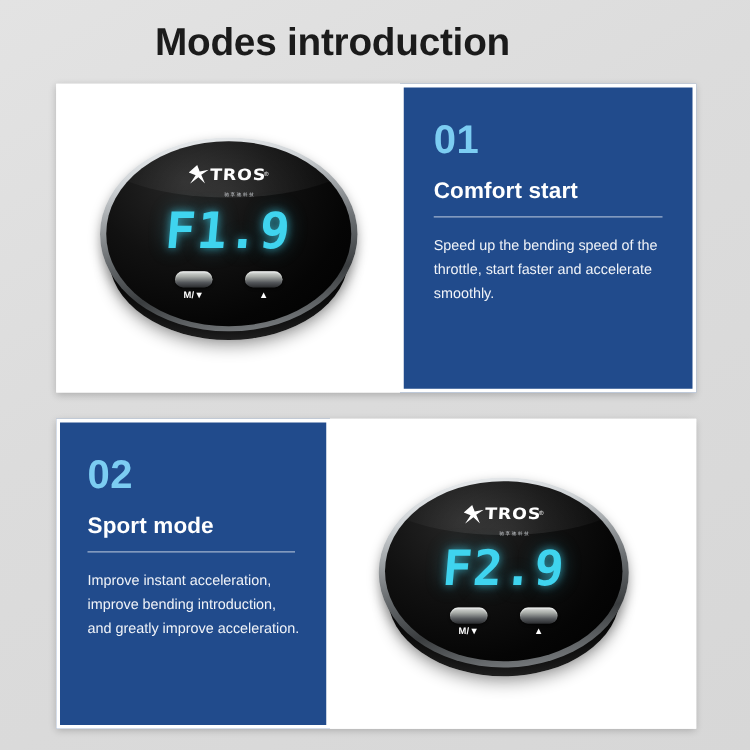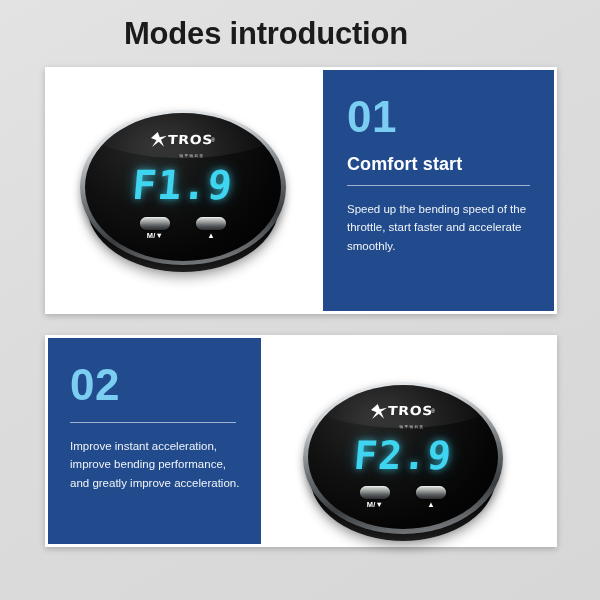--- a/index.html
+++ b/index.html
@@ -16,38 +16,38 @@
     font-size:31px;font-weight:700;color:#1b1b1b;letter-spacing:-0.2px;
   }
 
   .card{
     position:absolute;left:45px;width:512px;
     background:#ffffff;
     box-shadow:0 2px 6px rgba(0,0,0,0.22);
     display:flex;
   }
   #card-1{top:67px;height:247px;}
-  #card-2{top:335px;height:212px;}
+  #card-2{top:335px;height:248px;}
 
   .device-pane{position:relative;background:#ffffff;}
   .blue-pane{
     position:relative;background:#214b8c;
     box-sizing:border-box;
     border:3px solid #ffffff;
   }
   #card-1 .device-pane{width:275px;}
   #card-1 .blue-pane{width:237px;}
   #card-2 .blue-pane{width:219px;}
   #card-2 .device-pane{width:293px;}
 
   .blue-inner{padding:26px 24px 0 24px;}
   #card-2 .blue-inner{padding:26px 20px 0 22px;}
 
   .mode-number{
-    font-size:44px;font-weight:700;color:#7ccdf2;line-height:0.95;
+    font-size:32px;font-weight:700;color:#7ccdf2;line-height:0.95;
     letter-spacing:0.5px;margin-bottom:16px;
   }
   .mode-title{
     font-size:18px;font-weight:700;color:#ffffff;letter-spacing:0.1px;
     margin-bottom:10px;
   }
   .divider{height:1px;background:rgba(255,255,255,0.58);margin-bottom:14px;}
   #card-1 .divider{width:183px;}
   #card-2 .divider{width:166px;}
   .mode-desc{
@@ -176,22 +176,23 @@
       </div>
     </div>
 
   </div>
 
   <div class="card" id="card-2">
 
     <div class="blue-pane">
       <div class="blue-inner">
         <div class="mode-number">02</div>
+        <div class="mode-title">Sport mode</div>
         <div class="divider"></div>
-        <div class="mode-desc">Improve instant acceleration, improve bending performance, and greatly improve acceleration.</div>
+        <div class="mode-desc">Improve instant acceleration, improve bending introduction, and greatly improve acceleration.</div>
       </div>
     </div>
 
     <div class="device-pane">
       <div class="device" id="device-2">
         <div class="body-shell"></div>
         <div class="chrome-ring"></div>
         <div class="face">
 
           <div class="logo">

